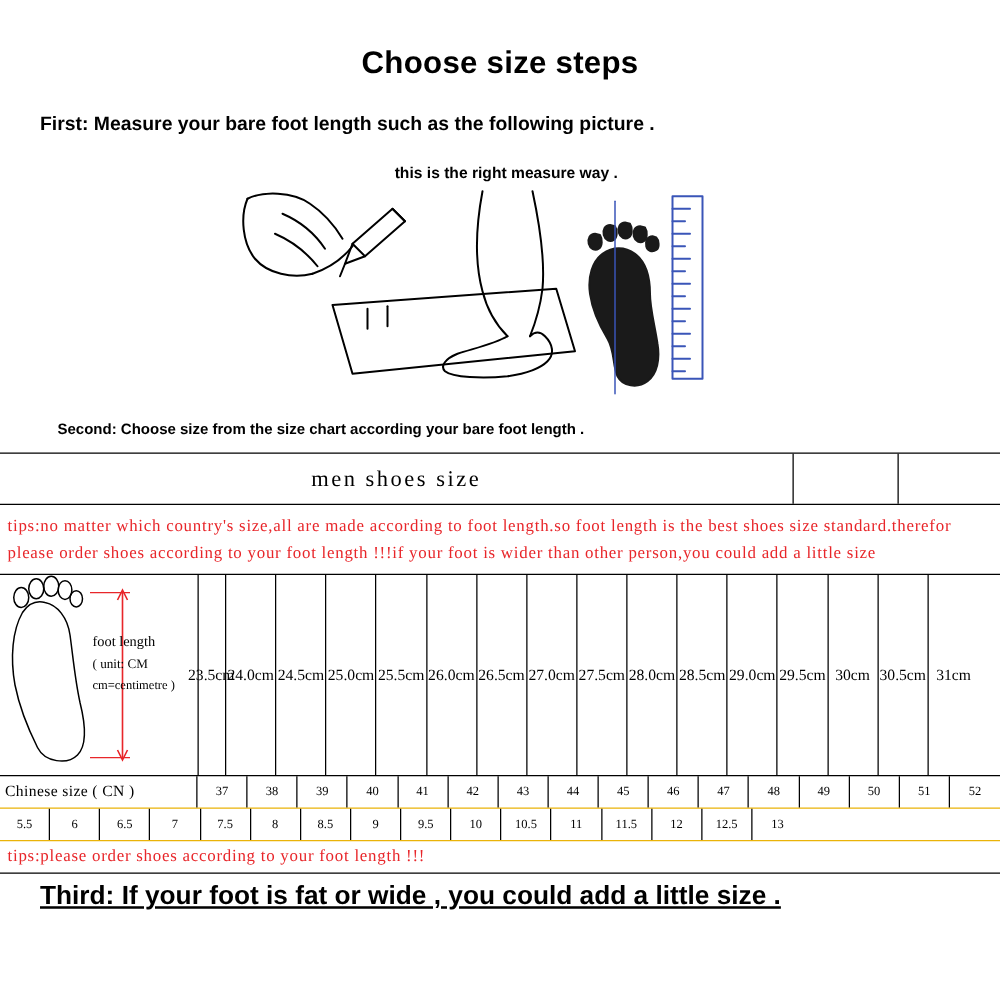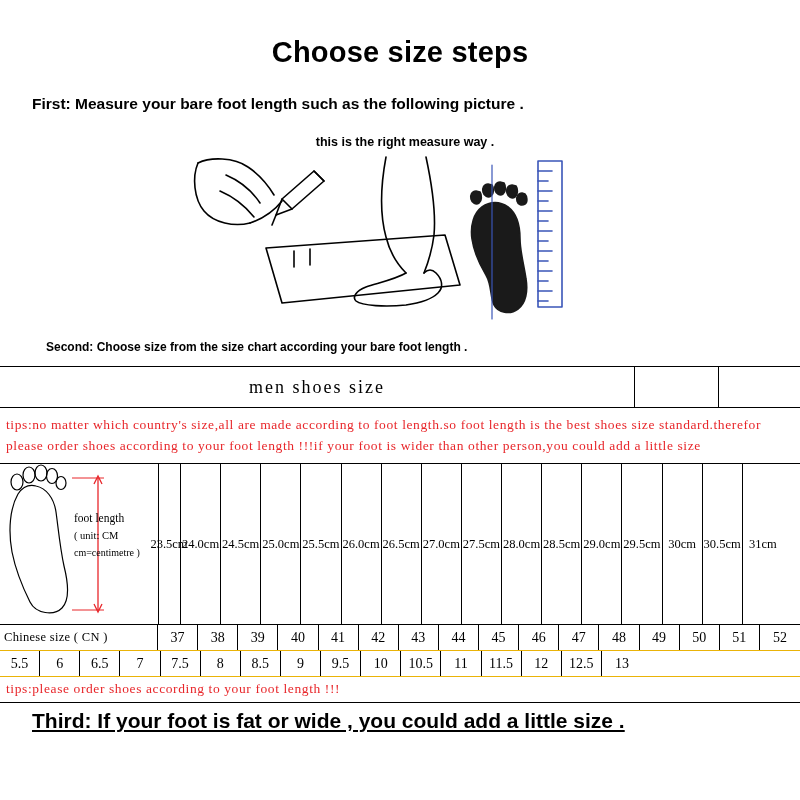--- a/index.html
+++ b/index.html
@@ -15,21 +15,21 @@
     position: relative;
     overflow: hidden;
   }
   .page {
     width: 800px;
     height: 800px;
     position: relative;
   }
   .title {
     text-align: center;
-    font-size: 29px;
+    font-size: 25px;
     font-weight: bold;
     margin-top: 36px;
     letter-spacing: 0.2px;
   }
   .step-line {
     font-size: 15.5px;
     font-weight: bold;
     margin-top: 26px;
     margin-left: 32px;
   }
@@ -175,21 +175,21 @@
   .row .cells-inline {
     flex: 1;
     display: flex;
   }
   .row .cells-inline .cell {
     border-right: 1px solid #000;
     box-sizing: border-box;
     display: flex;
     align-items: center;
     justify-content: center;
-    font-size: 14px;
+    font-size: 10px;
     font-family: "Liberation Serif", serif;
   }
   .row .cells-inline .cell:last-child { border-right: 0; }
 </style>
 </head>
 <body>
 
 <div class="page">
 
   <div class="title">Choose size steps</div>

